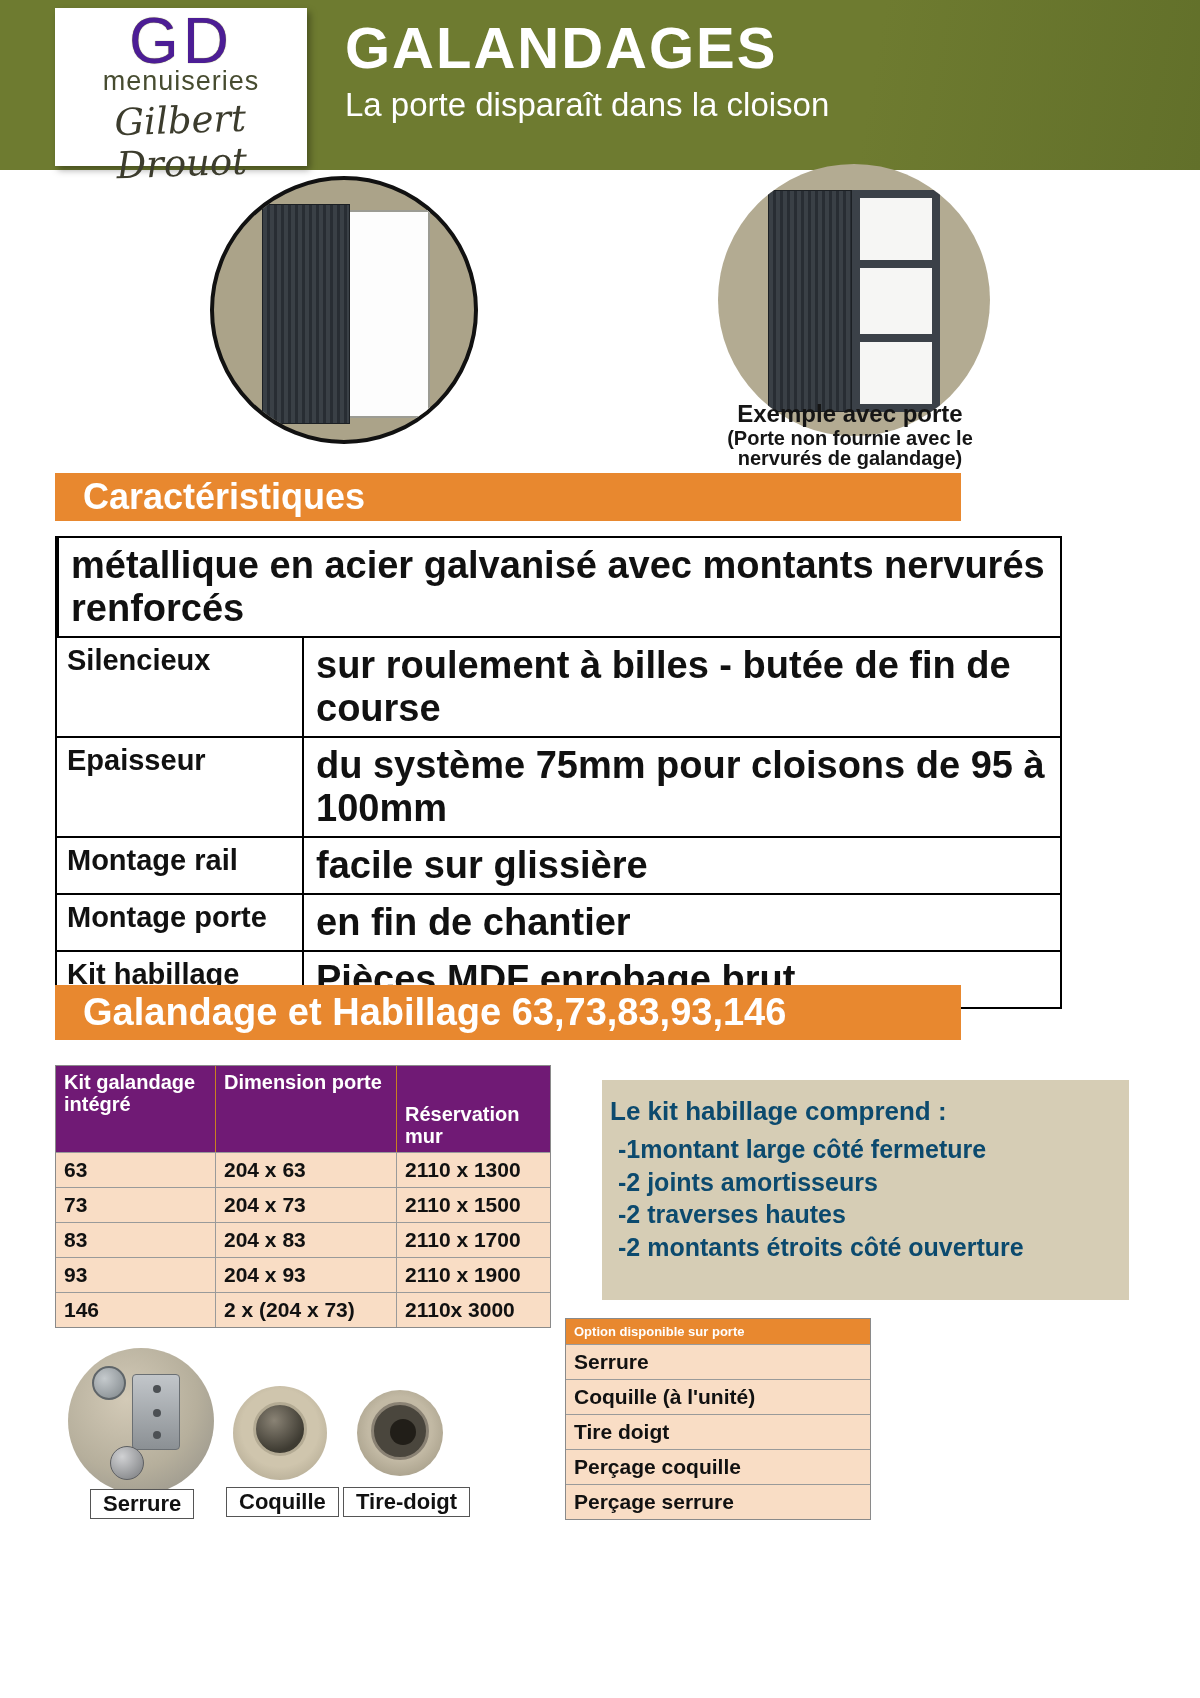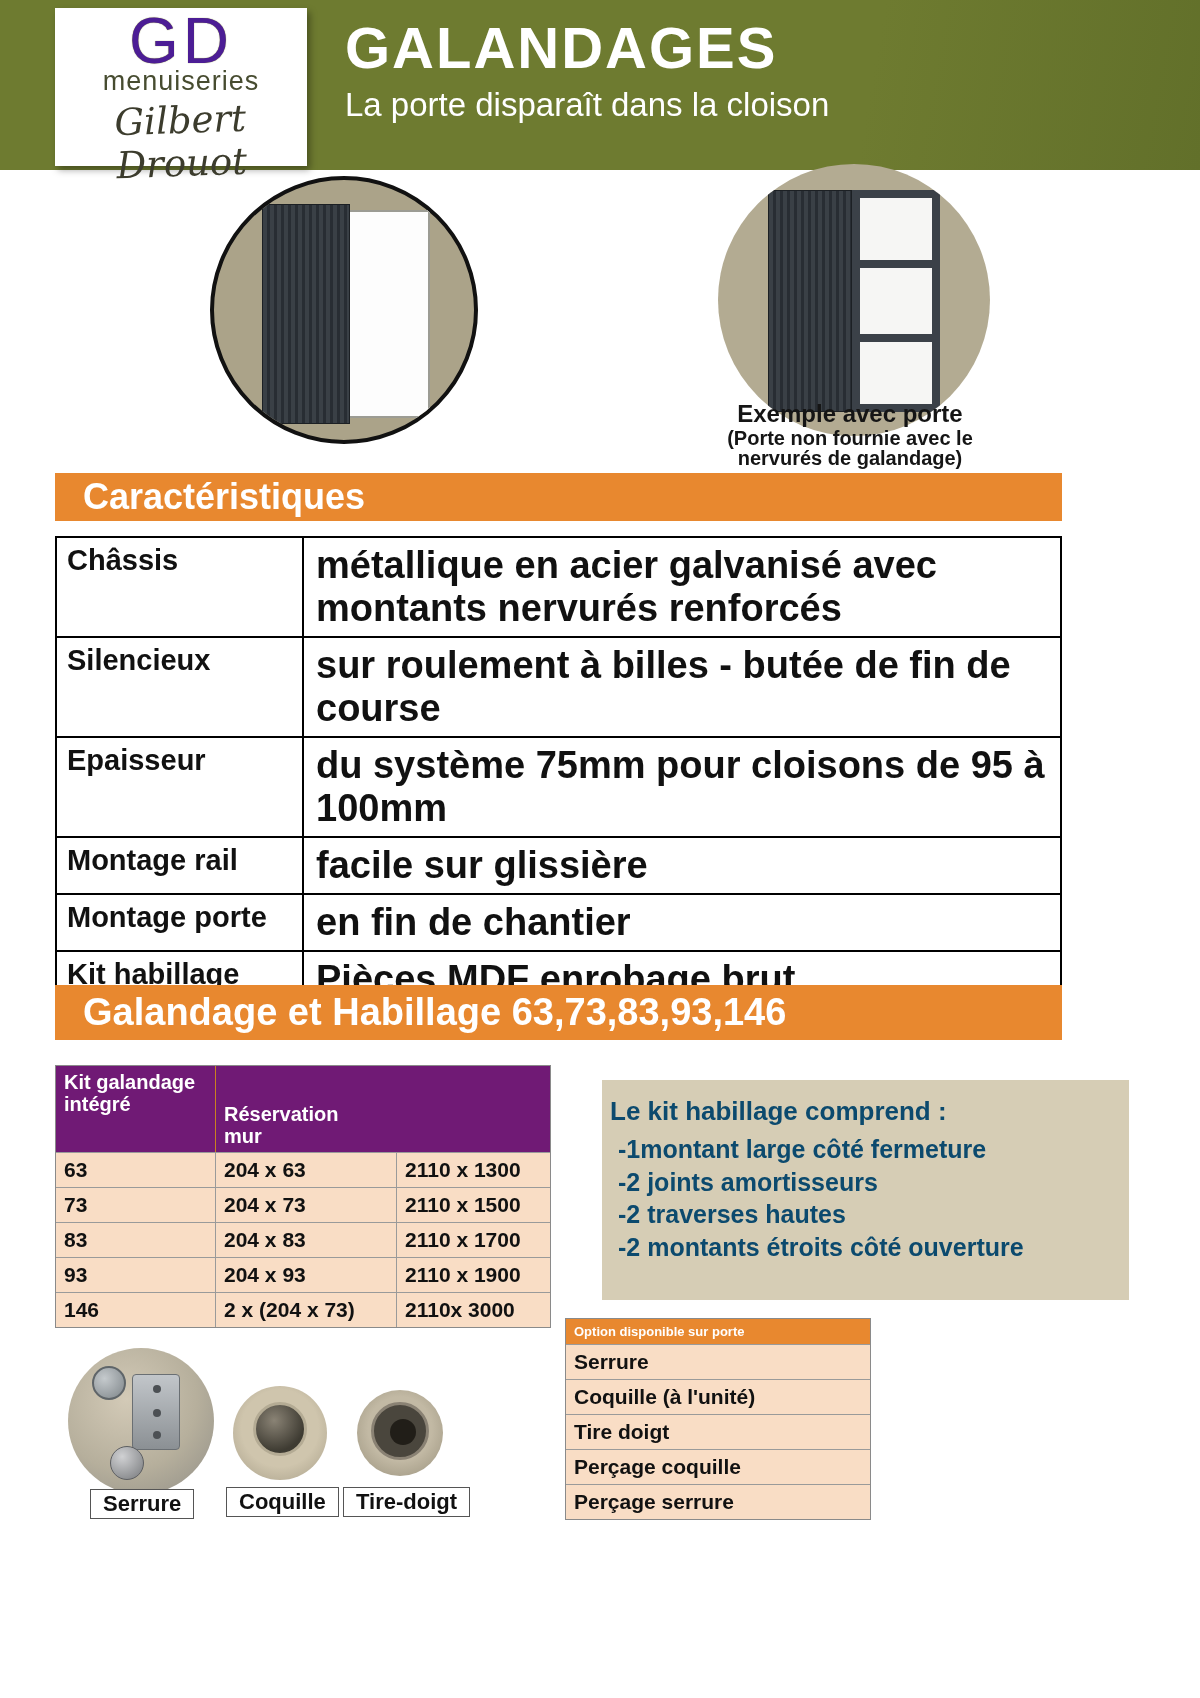--- a/index.html
+++ b/index.html
@@ -35,21 +35,21 @@
              border:1px solid #1c2024; }
   .cr-frame { position:absolute; left:134px; top:26px; width:88px; height:222px;
               background:#f6f6f4; border:8px solid #3b4148; }
   .cr-bar { position:absolute; left:0; width:100%; height:8px; background:#3b4148; }
   .cr-bar.b1 { top:62px; } .cr-bar.b2 { top:136px; }
   .hero-caption { position:absolute; left:700px; top:400px; width:300px; text-align:center; color:#151515; }
   .hero-caption .l1 { font-size:24px; font-weight:bold; }
   .hero-caption .l2, .hero-caption .l3 { font-size:20px; font-weight:bold; line-height:1.0; }
 
   
-  .banner { position:absolute; left:55px; width:1007px; background:#e8882f; color:#fff;
+  .banner { position:absolute; left:55px; width:906px; background:#e8882f; color:#fff;
             font-weight:bold; padding-left:28px; }
   .banner1 { top:473px; height:48px; font-size:36px; line-height:48px; }
   .banner2 { top:985px; height:55px; font-size:38px; line-height:55px; }
 
   
   .spec-table { position:absolute; left:55px; top:536px; width:1007px; border:2px solid #000; background:#fff; }
   .spec-row { display:flex; border-top:2px solid #000; }
   .spec-row:first-child { border-top:none; }
   .spec-label { width:245px; padding:6px 8px 6px 10px; font-weight:bold; font-size:29px; }
   .spec-value { flex:1; border-left:2px solid #000; padding:6px 12px; font-weight:bold; font-size:38px; }
@@ -130,21 +130,20 @@
 <div class="hero-caption">
   <div class="l1">Exemple avec porte</div>
   <div class="l2">(Porte non fournie avec le</div>
   <div class="l3">nervurés de galandage)</div>
 </div>
 
 <div class="banner banner1">Caractéristiques</div>
 
 <div class="spec-table">
   <div class="spec-row">
-    <div class="spec-label">Châssis</div>
     <div class="spec-value">métallique en acier galvanisé avec montants nervurés renforcés</div>
   </div>
   <div class="spec-row">
     <div class="spec-label">Silencieux</div>
     <div class="spec-value">sur roulement à billes - butée de fin de course</div>
   </div>
   <div class="spec-row">
     <div class="spec-label">Epaisseur</div>
     <div class="spec-value">du système 75mm pour cloisons de 95 à 100mm</div>
   </div>
@@ -160,20 +159,21 @@
     <div class="spec-label">Kit habillage</div>
     <div class="spec-value">Pièces MDF enrobage brut</div>
   </div>
 </div>
 
 <div class="banner banner2">Galandage et Habillage 63,73,83,93,146</div>
 
 <div class="dim-table">
   <div class="dim-hrow">
     <div class="dim-hcell c1">Kit galandage intégré</div>
+    <div class="dim-hcell c2">Dimension porte</div>
     <div class="dim-hcell c3">Réservation mur</div>
   </div>
   <div class="dim-row">
     <div class="dim-cell c1">63</div>
     <div class="dim-cell c2">204 x 63</div>
     <div class="dim-cell c3">2110 x 1300</div>
   </div>
   <div class="dim-row">
     <div class="dim-cell c1">73</div>
     <div class="dim-cell c2">204 x 73</div>

